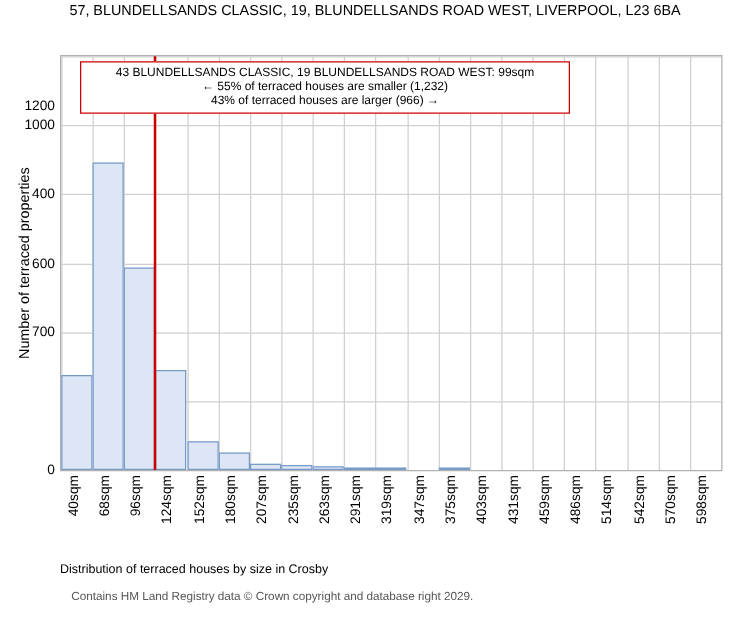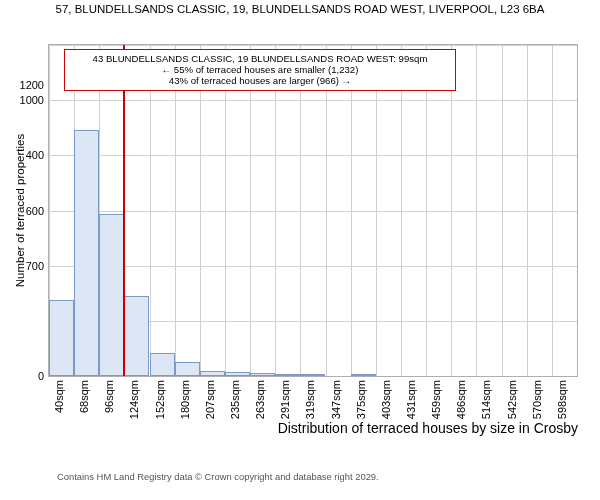--- a/index.html
+++ b/index.html
@@ -115,24 +115,24 @@
   .ylabel-holder {
     position: absolute;
     left: 2px;
     top: 44px;
     width: 16px;
     height: 333px;
   }
   .xlabel {
     position: absolute;
     left: 48px;
-    top: 420px;
+    top: 450px;
     width: 530px;
-    text-align: right;
-    font-size: 14px;
+    text-align: left;
+    font-size: 10px;
   }
   .annotation {
     position: absolute;
     left: 64px;
     top: 49px;
     width: 392px;
     border: 1px solid #cc0000;
     background: #ffffff;
     box-sizing: border-box;
     padding: 3px 4px 4px 4px;

